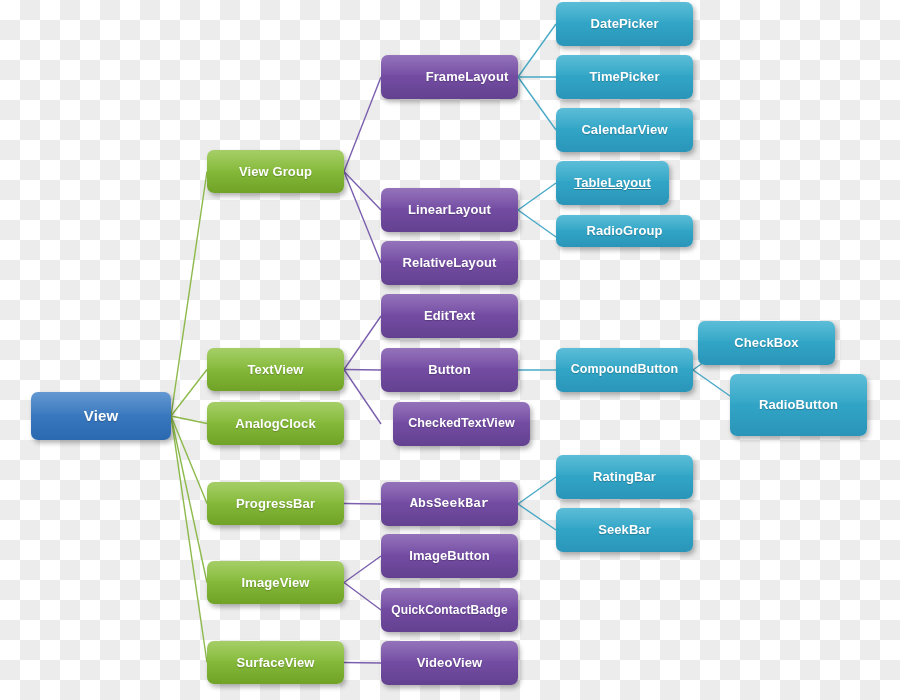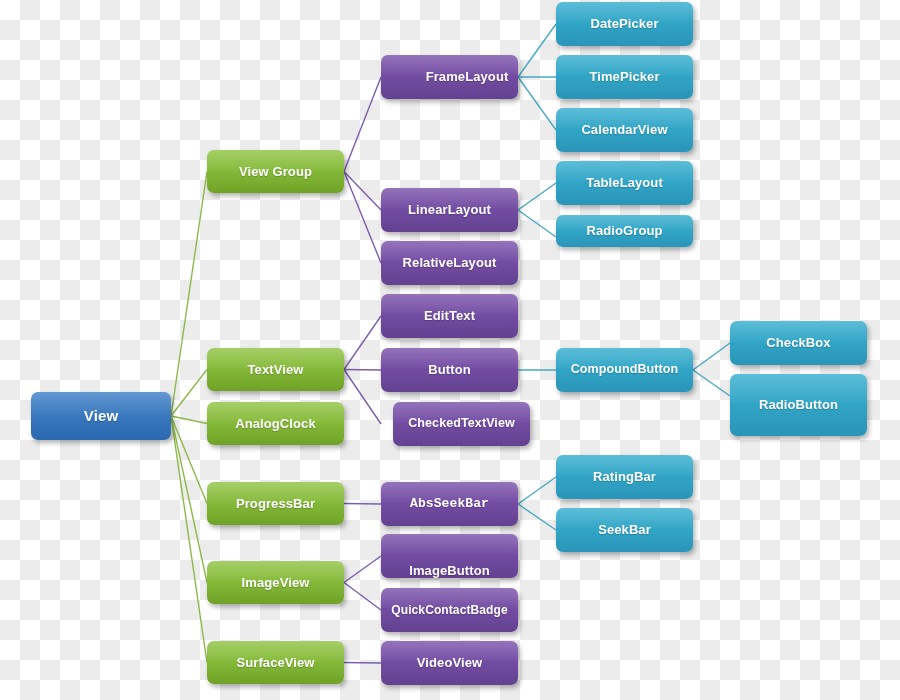--- a/index.html
+++ b/index.html
@@ -147,21 +147,21 @@
         <span class="lbl">Button</span>
       </div>
       <div class="node n-purple" style="left: 381px; top: 402px; width: 137px; height: 44px; font-size: 12.5px; margin-left: 12px;">
         <span class="cap"></span>
         <span class="lbl">CheckedTextView</span>
       </div>
       <div class="node n-purple" style="left: 381px; top: 482px; width: 137px; height: 44px; font-size: 13px; font-family: Liberation Mono, monospace;">
         <span class="cap"></span>
         <span class="lbl">AbsSeekBar</span>
       </div>
-      <div class="node n-purple" style="left: 381px; top: 534px; width: 137px; height: 44px; font-size: 13px; align-items: flex-end;">
+      <div class="node n-purple" style="left: 381px; top: 534px; width: 137px; height: 44px; font-size: 13px;">
         <span class="cap"></span>
         <span class="lbl">ImageButton</span>
       </div>
       <div class="node n-purple" style="left: 381px; top: 588px; width: 137px; height: 44px; font-size: 12px;">
         <span class="cap"></span>
         <span class="lbl">QuickContactBadge</span>
       </div>
       <div class="node n-purple" style="left: 381px; top: 641px; width: 137px; height: 44px; font-size: 13px; text-align: center;">
         <span class="cap"></span>
         <span class="lbl">VideoView</span>
@@ -171,41 +171,41 @@
         <span class="lbl">DatePicker</span>
       </div>
       <div class="node n-teal" style="left: 556px; top: 55px; width: 137px; height: 44px; font-size: 13px;">
         <span class="cap"></span>
         <span class="lbl">TimePicker</span>
       </div>
       <div class="node n-teal" style="left: 556px; top: 108px; width: 137px; height: 44px; font-size: 13px;">
         <span class="cap"></span>
         <span class="lbl">CalendarView</span>
       </div>
-      <div class="node n-teal" style="left: 556px; top: 161px; width: 137px; height: 44px; font-size: 13px;">
+      <div class="node n-teal" style="left: 556px; top: 161px; width: 113px; height: 44px; font-size: 13px; text-decoration: underline;">
         <span class="cap"></span>
         <span class="lbl">TableLayout</span>
       </div>
       <div class="node n-teal" style="left: 556px; top: 215px; width: 137px; height: 32px; font-size: 13px;">
         <span class="cap"></span>
         <span class="lbl">RadioGroup</span>
       </div>
       <div class="node n-teal" style="left: 556px; top: 348px; width: 137px; height: 44px; font-size: 12.5px;">
         <span class="cap"></span>
         <span class="lbl">CompoundButton</span>
       </div>
       <div class="node n-teal" style="left: 556px; top: 455px; width: 137px; height: 44px; font-size: 13px;">
         <span class="cap"></span>
         <span class="lbl">RatingBar</span>
       </div>
       <div class="node n-teal" style="left: 556px; top: 508px; width: 137px; height: 44px; font-size: 13px;">
         <span class="cap"></span>
         <span class="lbl">SeekBar</span>
       </div>
-      <div class="node n-teal" style="left: 730px; top: 321px; width: 137px; height: 44px; font-size: 13px;">
+      <div class="node n-teal" style="left: 698px; top: 321px; width: 137px; height: 44px; font-size: 13px;">
         <span class="cap"></span>
         <span class="lbl">CheckBox</span>
       </div>
       <div class="node n-teal" style="left: 730px; top: 374px; width: 137px; height: 62px; font-size: 13px;">
         <span class="cap"></span>
         <span class="lbl">RadioButton</span>
       </div>
     </div>
 </div>
 

